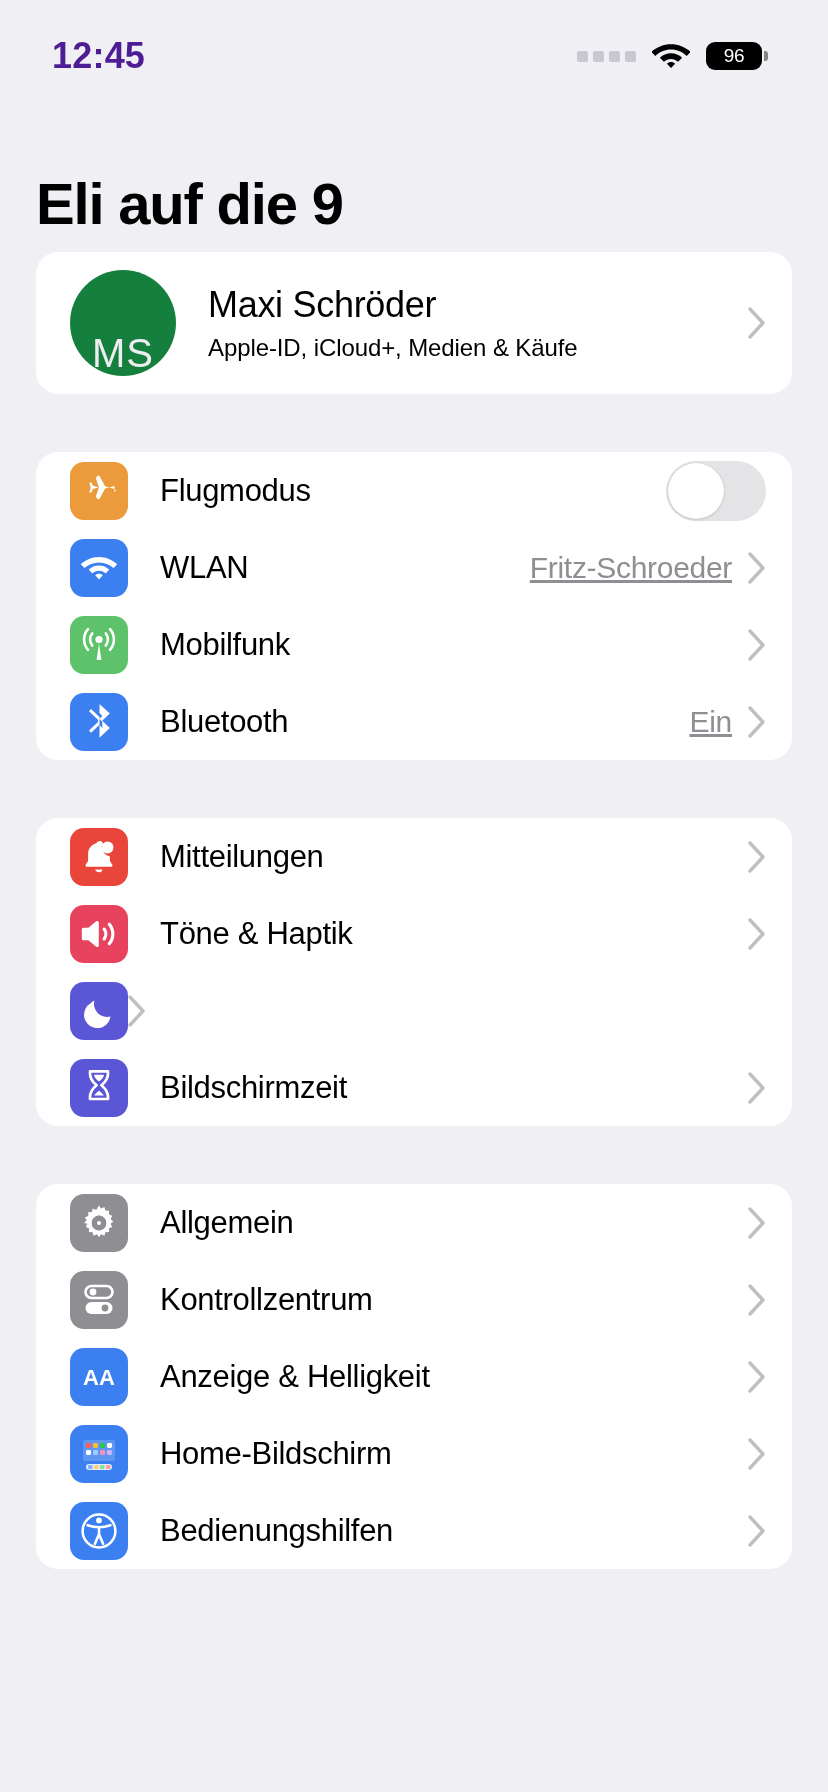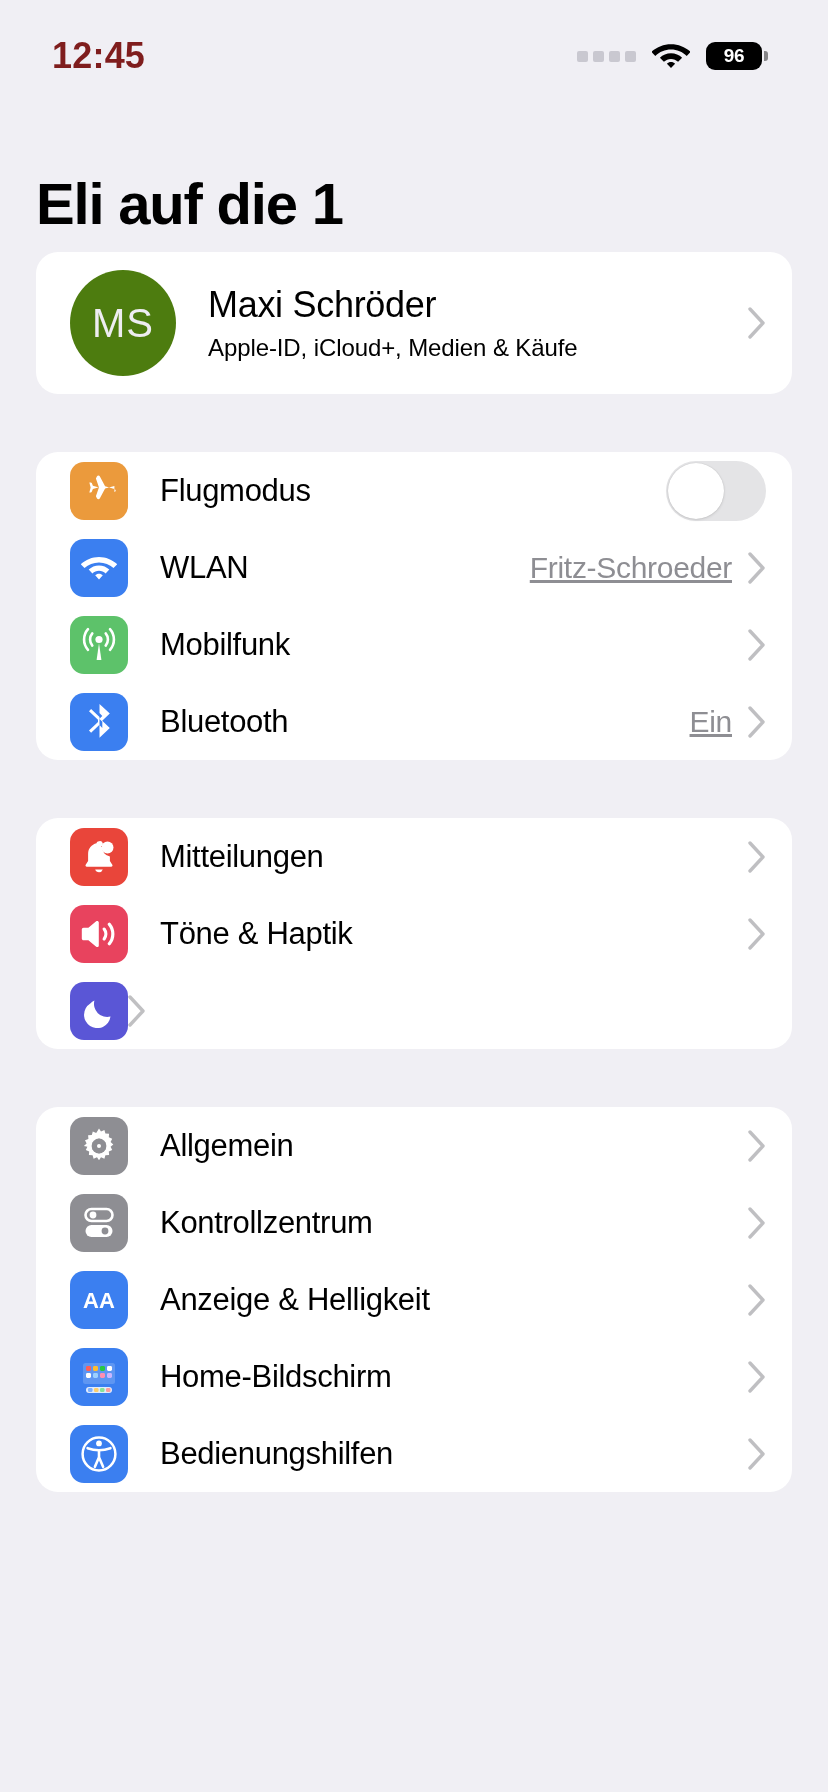--- a/index.html
+++ b/index.html
@@ -12,34 +12,34 @@
   }
   .phone{ position:relative; width:828px; height:1792px; background:#f0eff4; }
 
   
   .statusbar{
     position:absolute; top:0; left:0; right:0; height:100px;
     display:flex; align-items:center; justify-content:space-between;
     padding:0 60px 0 52px;
   }
   .sb-time{
-    font-size:36px; font-weight:700; color:#7f1d1d;
+    font-size:36px; font-weight:700; color:#4c1d95;
     letter-spacing:0.2px; padding-top:12px;text-align:center;
   }
   .sb-right{ display:flex; align-items:center; gap:16px; padding-top:12px; }
   .sig-dots{ display:flex; gap:5px; align-items:flex-end; }
   .sig-dots i{ display:block; width:11px; height:11px; background:#c9c8d0; border-radius:2px; }
   .wifi{ position:relative; width:38px; height:28px; }
   .wifi svg{ display:block; }
   .battery{ position:relative; display:flex; align-items:center; }
   .batt-body{
     width:56px; height:28px; border-radius:9px; background:#000;
     display:flex; align-items:center; justify-content:center;
   }
-  .batt-num{ color:#fff; font-size:19px; font-weight:700; letter-spacing:-0.3px; }
+  .batt-num{ color:#fff; font-size:19px; font-weight:400; letter-spacing:-0.3px; }
   .batt-cap{
     width:4px; height:10px; background:#000; opacity:.45;
     border-radius:0 3px 3px 0; margin-left:2px;
   }
 
   
   .page-title{
     position:absolute; top:170px; left:36px;
     font-size:58px; font-weight:700; letter-spacing:-1.2px; color:#000;
   }
@@ -49,22 +49,22 @@
 
   .card{
     background:#fff; border-radius:22px; overflow:hidden;
     margin-bottom:58px;
   }
 
   
   .profile{ display:flex; align-items:center; padding:26px 26px 26px 34px; height:142px; }
   .avatar{
     width:106px; height:106px; border-radius:50%;
-    background:#4d7c0f; flex:0 0 106px;
-    display:flex; align-items:center; justify-content:center;
+    background:#15803d; flex:0 0 106px;
+    display:flex; align-items:flex-end; justify-content:center;
     color:#eeedf1; font-size:40px; font-weight:400; letter-spacing:1px;
   }
   .profile-txt{ flex:1; margin-left:32px; }
   .profile-name{ font-size:36px; color:#000; letter-spacing:-0.3px; line-height:1.15; }
   .profile-sub{ font-size:24px; color:#000; margin-top:8px; letter-spacing:-0.1px; }
 
   
   .row{
     display:flex; align-items:center;
     height:77px; padding-left:34px; padding-right:26px;
@@ -125,21 +125,21 @@
       <div class="battery">
         <div class="batt-body">
           <span class="batt-num">96</span>
         </div>
         <div class="batt-cap"></div>
       </div>
 
     </div>
   </div>
 
-  <div class="page-title">Eli auf die 1</div>
+  <div class="page-title">Eli auf die 9</div>
 
   <div class="content">
 
     <div class="card">
       <div class="profile">
         <div class="avatar">
           <span>MS</span>
         </div>
         <div class="profile-txt">
           <div class="profile-name">Maxi Schröder</div>
@@ -245,20 +245,35 @@
                 <path d="M2 2l13 14L2 30" fill="none" stroke="#3c3c43" stroke-width="3.4" stroke-linecap="round" stroke-linejoin="round"></path>
               </svg>
             </div>
           </div>
           <div class="row">
             <div class="icon" style="background: rgb(90, 86, 214);">
               <svg width="32" height="34" viewBox="0 0 32 34">
                 <path d="M27.5 22.6A13.2 13.2 0 0 1 11.4 6.5a13.6 13.6 0 0 0-4.1 3.0 13.3 13.3 0 1 0 20.2 13.1z" fill="#fff"></path>
               </svg>
             </div>
+            <div class="chev">
+              <svg width="18" height="32" viewBox="0 0 18 32">
+                <path d="M2 2l13 14L2 30" fill="none" stroke="#3c3c43" stroke-width="3.4" stroke-linecap="round" stroke-linejoin="round"></path>
+              </svg>
+            </div>
+          </div>
+          <div class="row">
+            <div class="icon" style="background: rgb(90, 86, 214);">
+              <svg width="26" height="36" viewBox="0 0 26 36">
+                <path d="M4.0 1.4h18v2.0c0 5.0-3.1 9.0-6.6 11.8 3.5 2.8 6.6 6.8 6.6 11.8v2.0h-18v-2.0c0-5.0 3.1-9.0 6.6-11.8C7.1 12.4 4.0 8.4 4.0 3.4z" fill="none" stroke="#fff" stroke-width="2.7" stroke-linejoin="round"></path>
+                <path d="M8.2 25.5c1.4-2.1 3.2-3.6 4.8-4.8 1.6 1.2 3.4 2.7 4.8 4.8z" fill="#fff"></path>
+                <path d="M8.0 4.8h10.0c-.3 2.6-2.2 4.8-5.0 6.7-2.8-1.9-4.7-4.1-5.0-6.7z" fill="#fff"></path>
+              </svg>
+            </div>
+            <div class="label">Bildschirmzeit</div>
             <div class="chev">
               <svg width="18" height="32" viewBox="0 0 18 32">
                 <path d="M2 2l13 14L2 30" fill="none" stroke="#3c3c43" stroke-width="3.4" stroke-linecap="round" stroke-linejoin="round"></path>
               </svg>
             </div>
           </div>
         </div>
         <div class="card">
           <div class="row">
             <div class="icon" style="background: rgb(142, 142, 147);">

